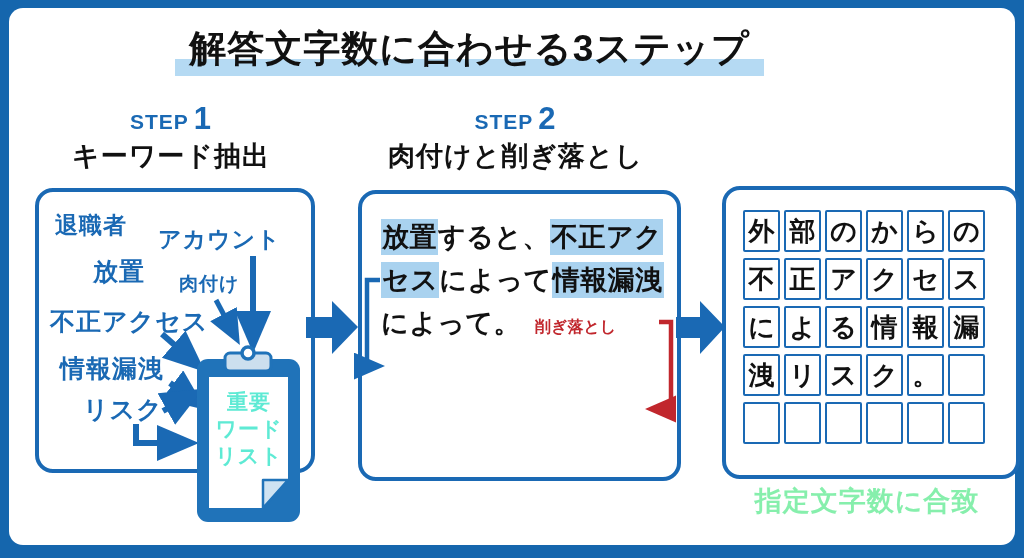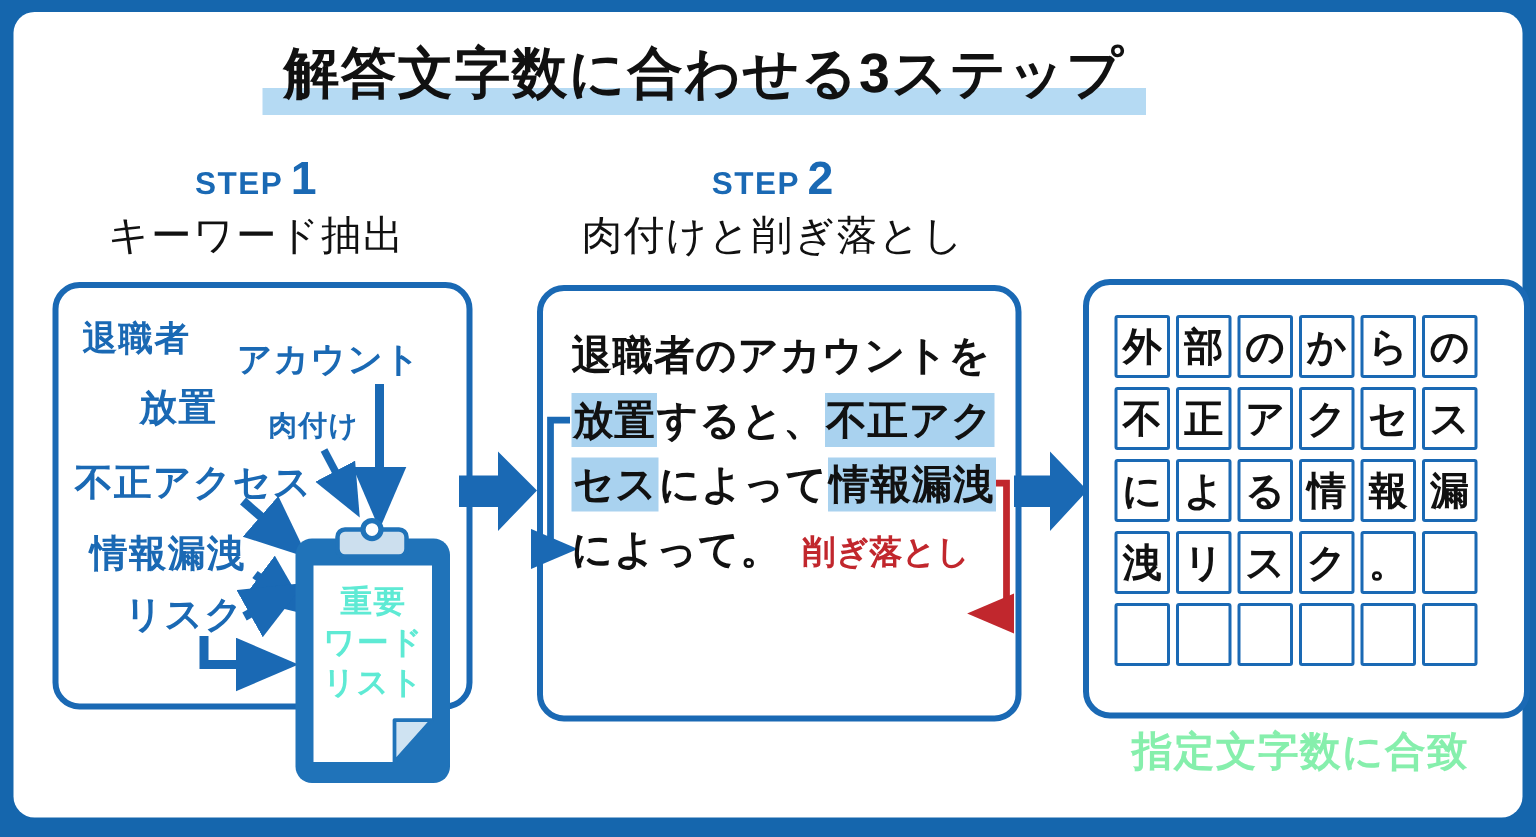--- a/index.html
+++ b/index.html
@@ -12,21 +12,21 @@
   .title{display:inline-block;font-size:37px;font-weight:900;color:#111;letter-spacing:1px;padding:0 14px 4px 14px;
          background:linear-gradient(transparent 64%, var(--hl,#b5daf3) 64%, var(--hl,#b5daf3) 97%, transparent 97%);}
 
   
   .col-head{position:absolute;top:104px;text-align:center;}
   .head1{left:35px;width:272px;}
   .head2{left:358px;width:315px;}
   .head3{left:722px;width:290px;}
   .step-tag{color:var(--accent,#1a69b4);font-weight:900;font-size:21px;letter-spacing:1px;line-height:30px;}
   .step-num{font-size:31px;margin-left:5px;}
-  .col-sub{font-size:27px;font-weight:400;color:#111;margin-top:1px;letter-spacing:1px;}
+  .col-sub{font-size:27px;font-weight:700;color:#111;margin-top:1px;letter-spacing:1px;}
 
   
   .sbox{position:absolute;border:4px solid var(--accent,#1a69b4);border-radius:18px;background:#fff;}
   .box1{left:35px;top:188px;width:272px;height:277px;}
   .box2{left:358px;top:190px;width:315px;height:283px;}
   .box3{left:722px;top:186px;width:290px;height:285px;}
 
   
   .kw{position:absolute;color:var(--accent,#1a69b4);font-weight:900;white-space:nowrap;letter-spacing:1px;}
   .kw0{left:55px;top:210px;font-size:23px;}
@@ -40,21 +40,21 @@
   
   .clip-text{position:absolute;left:205px;top:388px;width:88px;text-align:center;font-size:21px;line-height:27px;
              font-weight:900;color:#5eead4;letter-spacing:1px;}
 
   
   .s2text{position:absolute;left:381px;top:216px;width:290px;}
   .s2line{height:43px;line-height:43px;font-size:27px;font-weight:900;color:#111;white-space:nowrap;letter-spacing:0.5px;}
   .seg-hl{background:var(--hl2,#a9d2ef);padding:3px 1px;}
   .seg-strike{background:var(--pink,#f6c3ca);padding:3px 1px;text-decoration:line-through;
               text-decoration-color:var(--red,#c1272d);text-decoration-thickness:3.5px;}
-  .seg-red{color:var(--red,#c1272d);font-size:22px;margin-left:14px;letter-spacing:0;}
+  .seg-red{color:var(--red,#c1272d);font-size:16px;margin-left:14px;letter-spacing:0;}
   .seg-plain{}
 
   
   .grid3{position:absolute;left:743px;top:210px;display:grid;grid-template-columns:repeat(6,37px);
          grid-auto-rows:42px;column-gap:4px;row-gap:6px;}
   .gcell{border:2.5px solid var(--accent,#1a69b4);border-radius:2px;background:#fff;display:flex;
          align-items:center;justify-content:center;font-size:26px;font-weight:900;color:#111;}
   .caption3{position:absolute;left:722px;top:483px;width:290px;text-align:center;font-size:27px;
             font-weight:900;color:#86efac;letter-spacing:1px;}
 
@@ -129,21 +129,20 @@
       <span class="kw kw6">リスク</span>
     </div>
 
   <div class="clip-text">
       <div>重要</div>
       <div>ワード</div>
       <div>リスト</div>
     </div>
 
   <div class="s2text">
-      <div class="s2line"><span class="seg-plain">退職者のアカウントを</span></div>
       <div class="s2line"><span class="seg-hl">放置</span><span class="seg-plain">すると、</span><span class="seg-hl">不正アク</span></div>
       <div class="s2line"><span class="seg-hl">セス</span><span class="seg-plain">によって</span><span class="seg-hl">情報漏洩</span></div>
       <div class="s2line"><span class="seg-plain">によって。</span><span class="seg-red">削ぎ落とし</span></div>
     </div>
 
   <div class="grid3">
       <div class="gcell">外</div>
       <div class="gcell">部</div>
       <div class="gcell">の</div>
       <div class="gcell">か</div>

